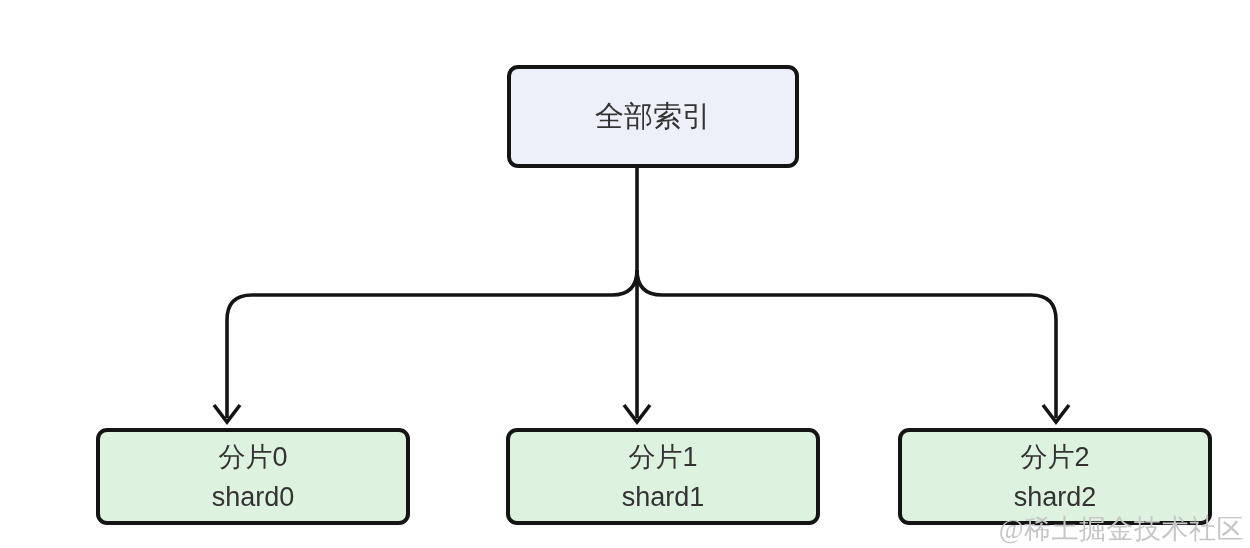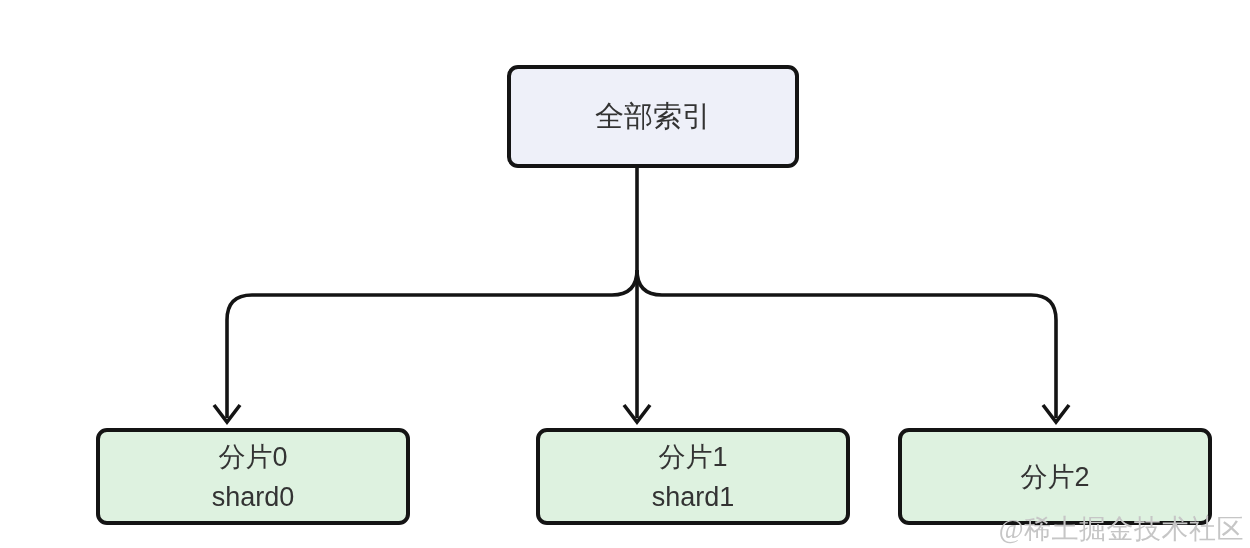--- a/index.html
+++ b/index.html
@@ -50,21 +50,21 @@
   }
   .node.shard {
     top: 428px;
     width: 314px;
     height: 97px;
     background: var(--shard-fill, #def2e0);
     font-size: 27px;
     line-height: 40px;
   }
   .node.shard-0 { left: 96px; }
-  .node.shard-1 { left: 506px; margin-left: 30px; }
+  .node.shard-1 { left: 506px; }
   .node.shard-2 { left: 898px; }
   .watermark {
     position: absolute;
     right: 6px;
     bottom: 1px;
     font-family: "Liberation Serif", "DejaVu Serif", serif;
     font-size: 27px;
     color: var(--watermark, #c6c6c6);
     letter-spacing: 0.5px;
     white-space: nowrap;
@@ -97,17 +97,18 @@
     <div>shard0</div>
   </div>
 
   <div class="node shard shard-1">
     <div>分片1</div>
     <div>shard1</div>
   </div>
 
   <div class="node shard shard-2">
     <div>分片2</div>
+    <div>shard2</div>
   </div>
 
   <div class="watermark">@稀土掘金技术社区</div>
 
 </div>
 
 </body></html>

